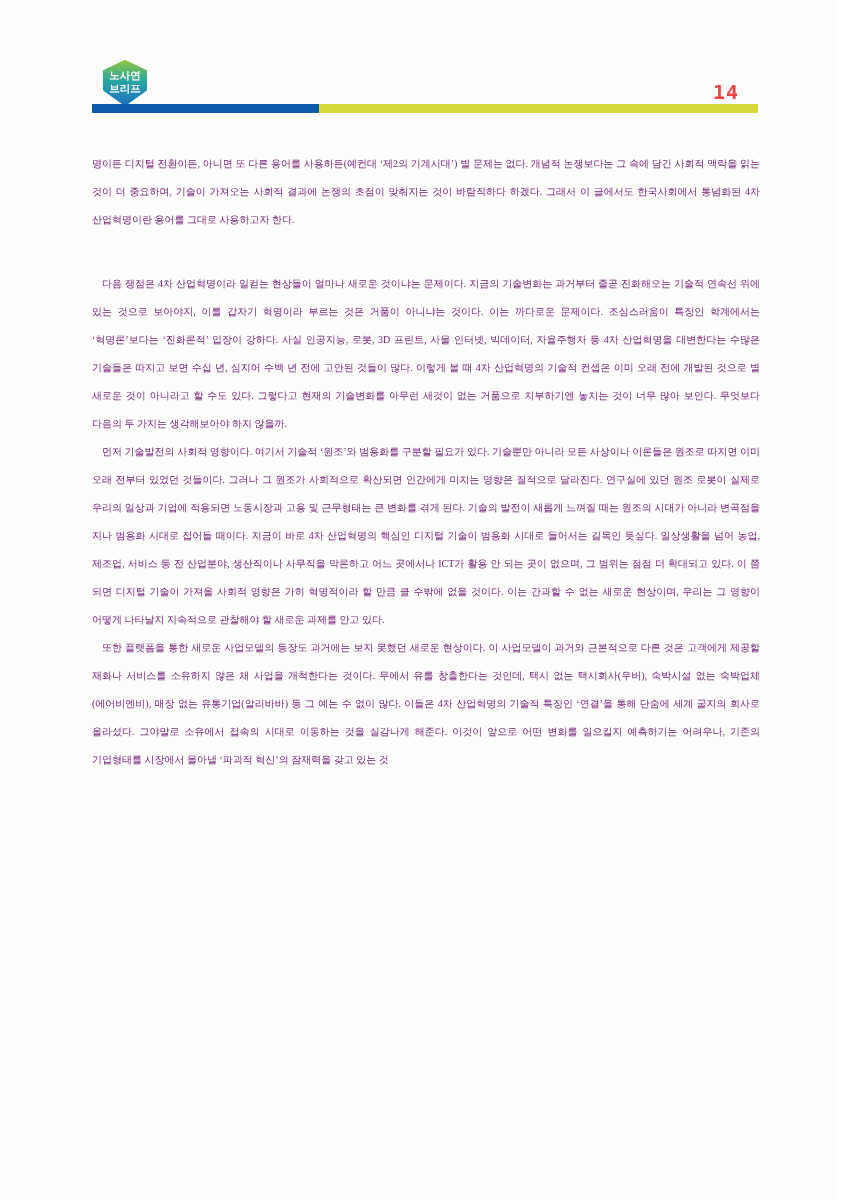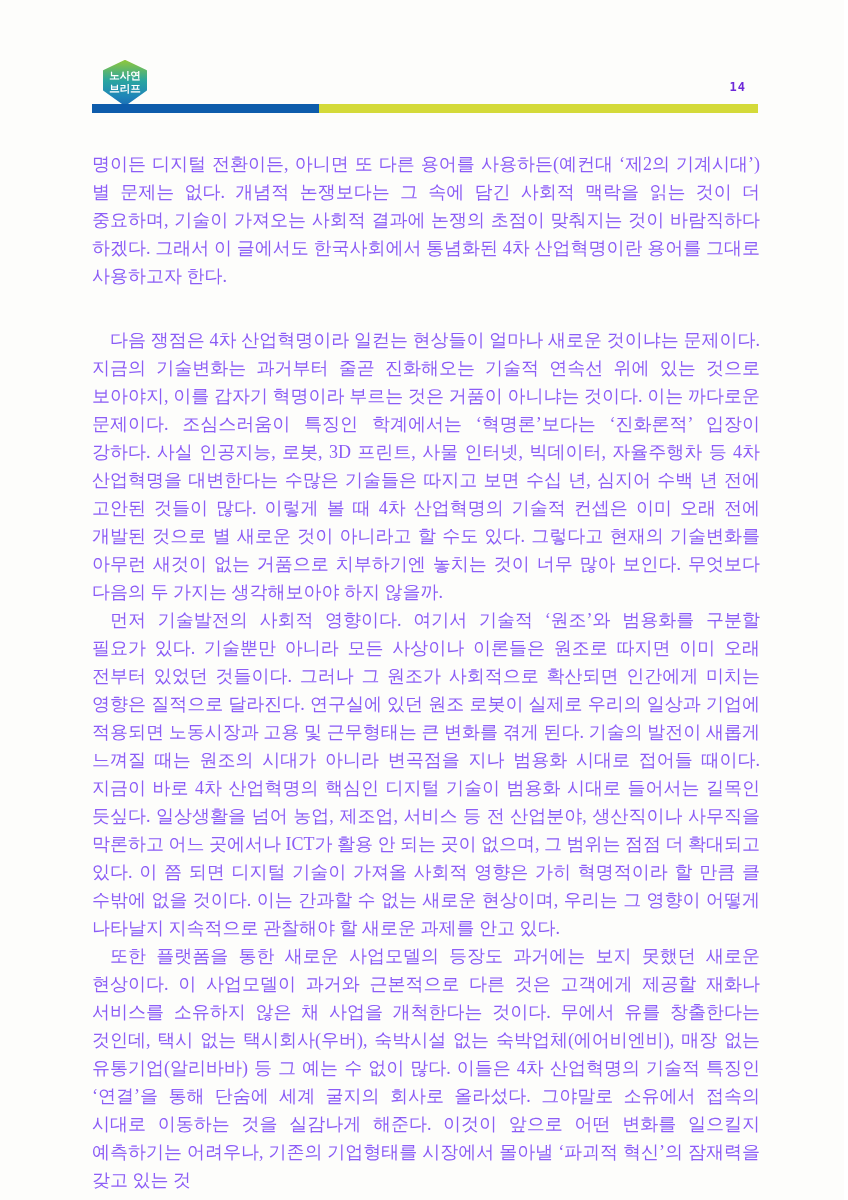--- a/index.html
+++ b/index.html
@@ -7,60 +7,59 @@
     padding: 0;
     background: #ffffff;
     font-family: "Liberation Serif", "DejaVu Serif", serif;
   }
   .page {
     position: relative;
     width: 837px;
     height: 1200px;
     background: #fdfdfb;
     overflow: hidden;
-    padding-left: 7px;
   }
 
   
   .logo {
     position: absolute;
     left: 101px;
     top: 60px;
     width: 48px;
     height: 46px;
   }
   .page-number {
     position: absolute;
     top: 80px;
     right: 98px;
     font-family: "DejaVu Sans Mono", monospace;
     font-weight: bold;
-    font-size: 12px;
-    color: #6d28d9;
+    font-size: 20px;
+    color: #ef4444;
     letter-spacing: 1px;
   }
   .header-bar {
     position: absolute;
     left: 92px;
     top: 104px;
     width: 666px;
     height: 9px;
     display: flex;
   }
   .bar-blue   { width: 227px; height: 100%; background: #0e5cab; }
   .bar-yellow { flex: 1;      height: 100%; background: #d4da39; }
 
   
   .content {
     position: absolute;
     left: 92px;
     top: 150px;
     width: 668px;
-    color: #8b5cf6;
-    font-size: 18px;
+    color: #701a75;
+    font-size: 10px;
     line-height: 28px;
     text-align: justify;
     text-justify: inter-word;
     word-break: keep-all;
     overflow-wrap: break-word;
   }
   .content p { margin: 0; }
   .content p.indent { text-indent: 1em; }
   .content p.gap-before { margin-top: 36px; }
 </style>

